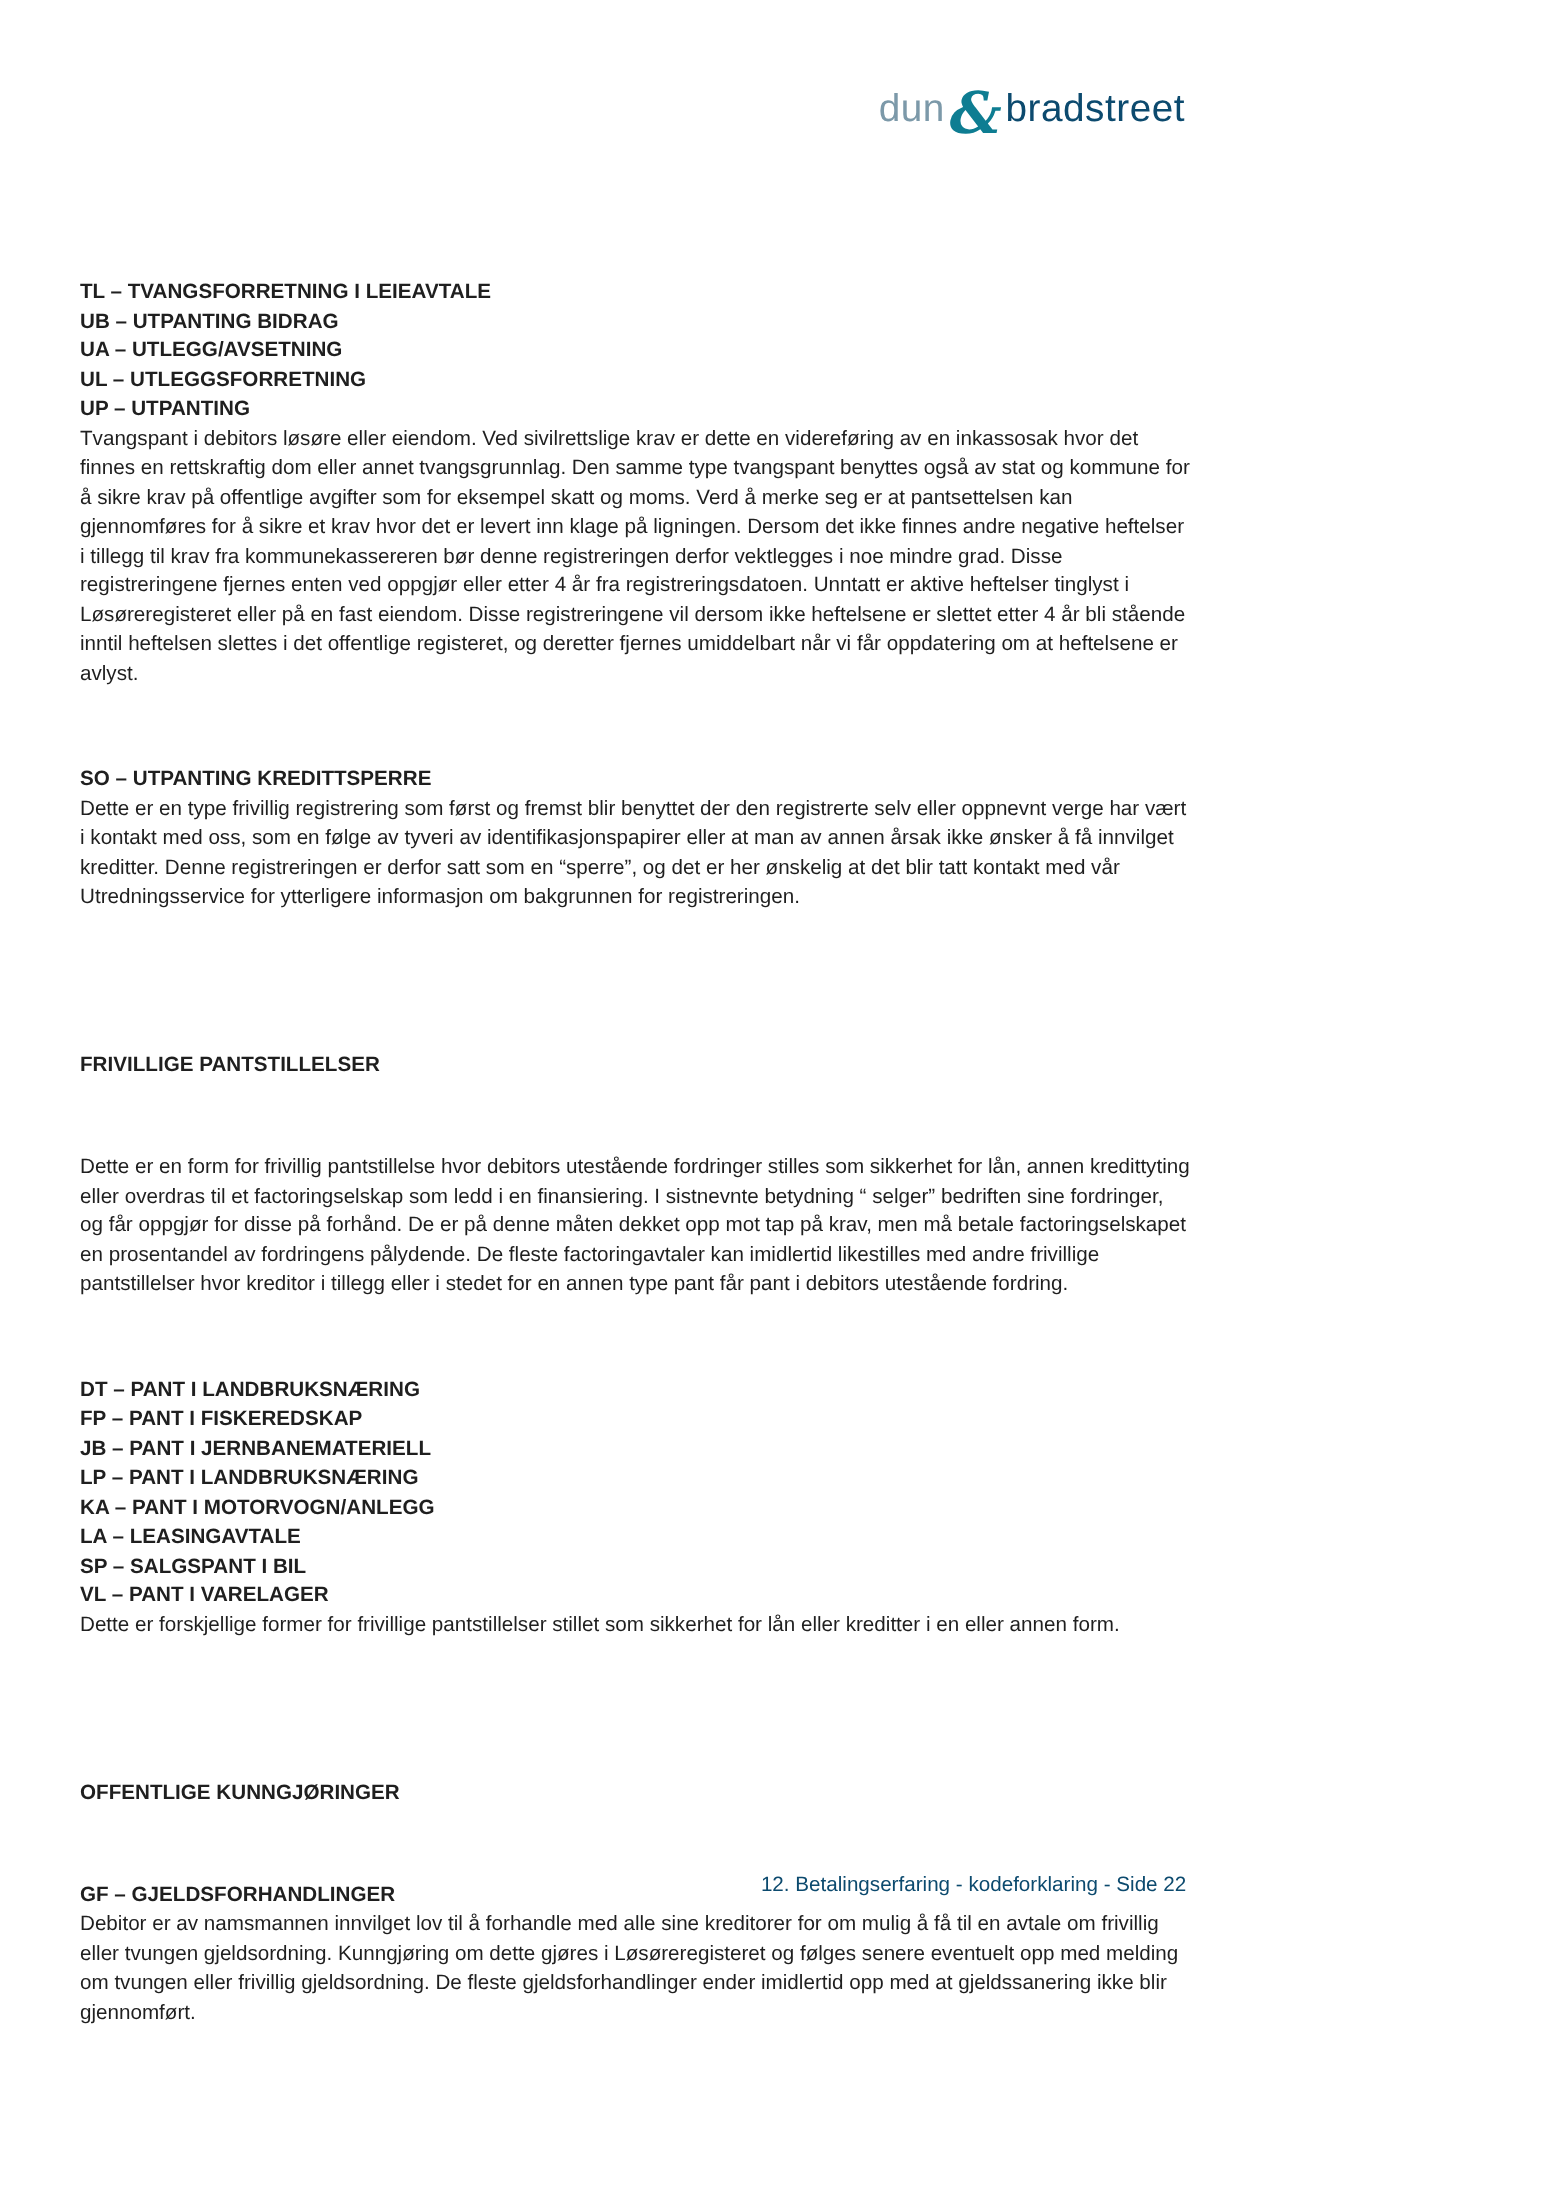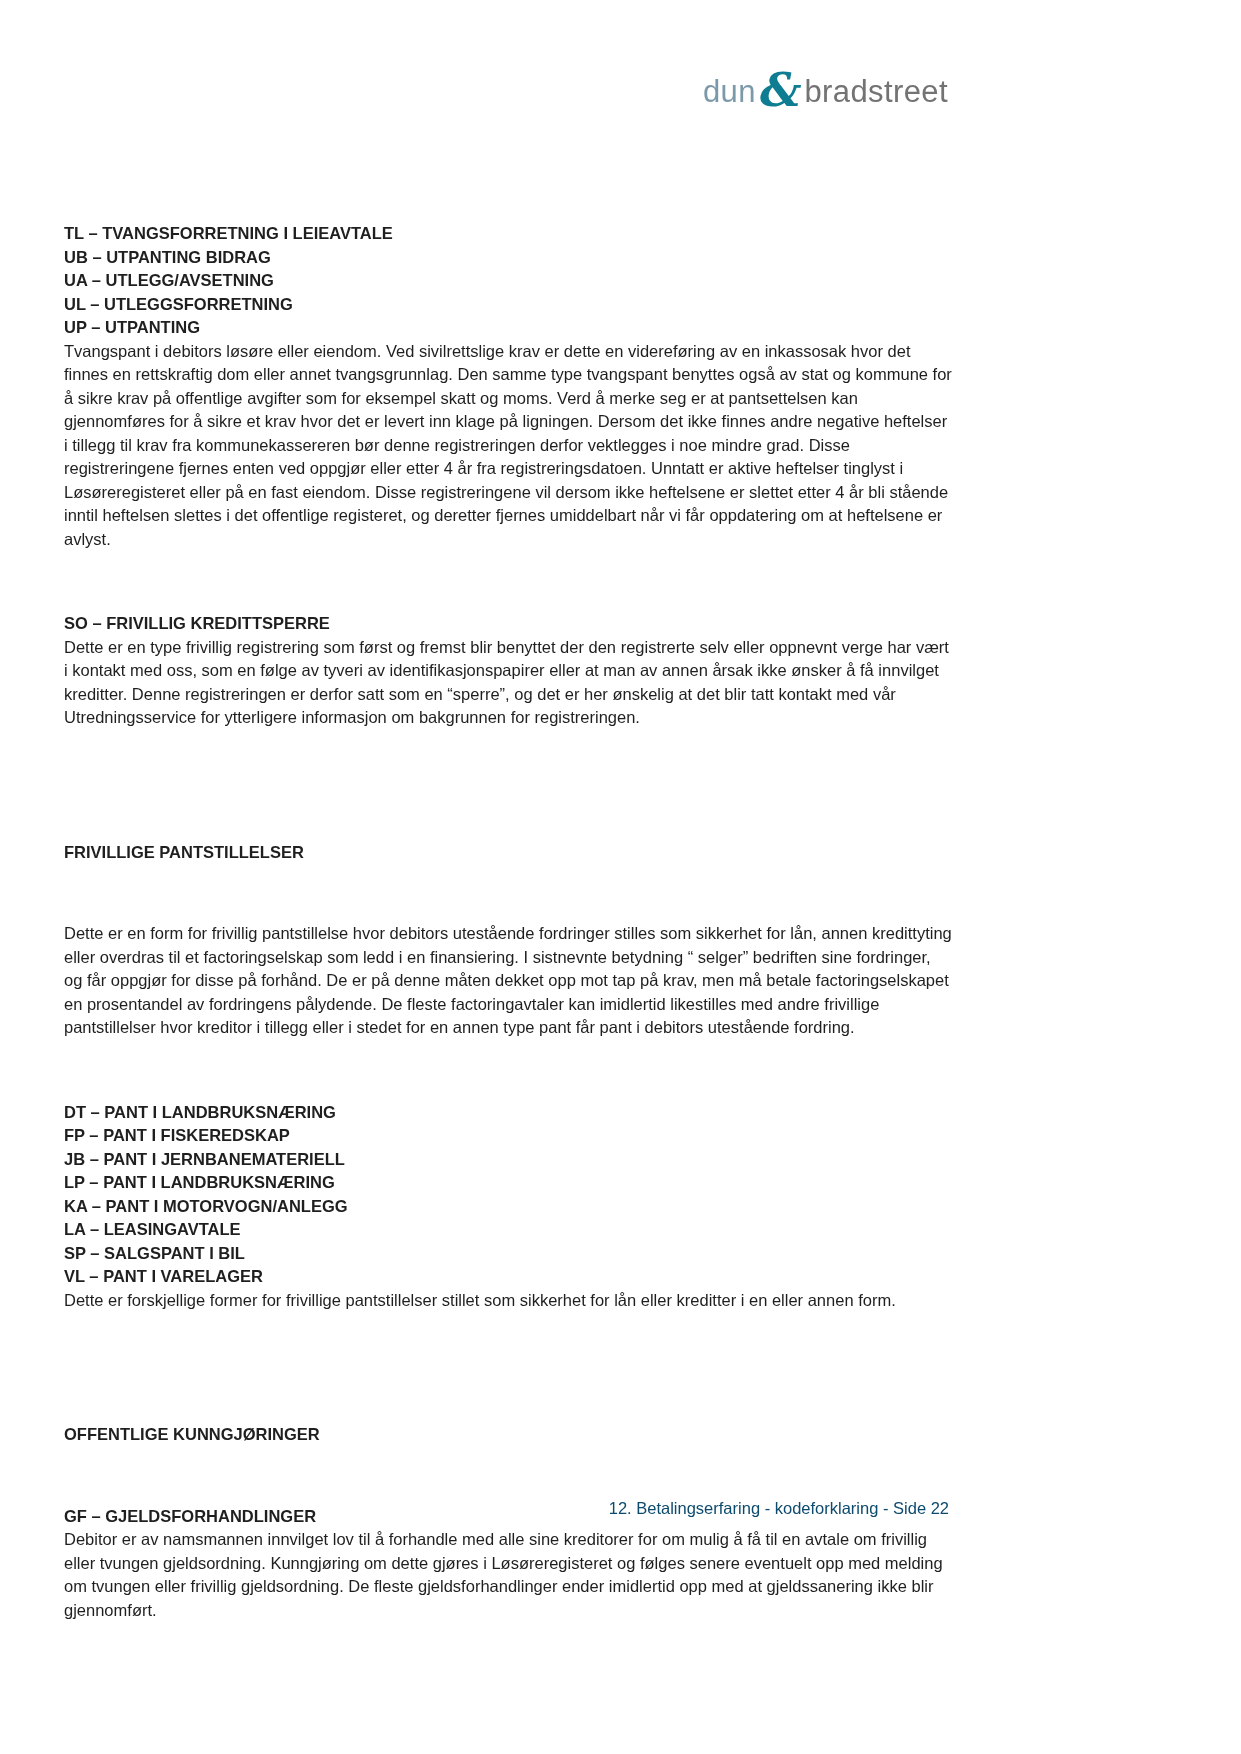--- a/index.html
+++ b/index.html
@@ -13,21 +13,21 @@
     position: relative;
     overflow: hidden;
   }
   .page { position: absolute; inset: 0; background: #ffffff; }
 
   .logo {
     position: absolute;
     top: 64px;
     right: 293px;
     display: flex;
-    align-items: flex-end;
+    align-items: center;
     white-space: nowrap;
   }
   .logo-word { font-size: 31px; letter-spacing: 0.4px; font-weight: 400; }
   .logo-amp {
     font-family: "DejaVu Serif", serif;
     font-style: italic;
     font-size: 46px;
     line-height: 1;
     margin: 0 3px 0 4px;
     position: relative;
@@ -74,34 +74,34 @@
   }
 </style>
 </head>
 <body>
 
 <div class="page">
 
   <div class="logo">
     <span class="logo-word" style="color: rgb(124, 153, 169);">dun</span>
     <span class="logo-amp" style="color: rgb(14, 125, 146);">&amp;</span>
-    <span class="logo-word" style="color: #737373;">bradstreet</span>
+    <span class="logo-word" style="color: #0c4a6e;">bradstreet</span>
   </div>
 
   <div class="content">
       <div class="block">
         <div class="code-heading">TL – TVANGSFORRETNING I LEIEAVTALE</div>
         <div class="code-heading">UB – UTPANTING BIDRAG</div>
         <div class="code-heading">UA – UTLEGG/AVSETNING</div>
         <div class="code-heading">UL – UTLEGGSFORRETNING</div>
         <div class="code-heading">UP – UTPANTING</div>
         <p class="para">Tvangspant i debitors løsøre eller eiendom. Ved sivilrettslige krav er dette en videreføring av en inkassosak hvor det finnes en rettskraftig dom eller annet tvangsgrunnlag. Den samme type tvangspant benyttes også av stat og kommune for å sikre krav på offentlige avgifter som for eksempel skatt og moms. Verd å merke seg er at pantsettelsen kan gjennomføres for å sikre et krav hvor det er levert inn klage på ligningen. Dersom det ikke finnes andre negative heftelser i tillegg til krav fra kommunekassereren bør denne registreringen derfor vektlegges i noe mindre grad. Disse registreringene fjernes enten ved oppgjør eller etter 4 år fra registreringsdatoen. Unntatt er aktive heftelser tinglyst i Løsøreregisteret eller på en fast eiendom. Disse registreringene vil dersom ikke heftelsene er slettet etter 4 år bli stående inntil heftelsen slettes i det offentlige registeret, og deretter fjernes umiddelbart når vi får oppdatering om at heftelsene er avlyst.</p>
       </div>
       <div class="block">
-        <div class="code-heading">SO – FRIVILLIG KREDITTSPERRE</div>
+        <div class="code-heading">SO – UTPANTING KREDITTSPERRE</div>
         <p class="para">Dette er en type frivillig registrering som først og fremst blir benyttet der den registrerte selv eller oppnevnt verge har vært i kontakt med oss, som en følge av tyveri av identifikasjonspapirer eller at man av annen årsak ikke ønsker å få innvilget kreditter. Denne registreringen er derfor satt som en “sperre”, og det er her ønskelig at det blir tatt kontakt med vår Utredningsservice for ytterligere informasjon om bakgrunnen for registreringen.</p>
       </div>
       <div class="section-title">FRIVILLIGE PANTSTILLELSER</div>
       <div class="block">
         <p class="para">Dette er en form for frivillig pantstillelse hvor debitors utestående fordringer stilles som sikkerhet for lån, annen kredittyting eller overdras til et factoringselskap som ledd i en finansiering. I sistnevnte betydning “ selger” bedriften sine fordringer, og får oppgjør for disse på forhånd. De er på denne måten dekket opp mot tap på krav, men må betale factoringselskapet en prosentandel av fordringens pålydende. De fleste factoringavtaler kan imidlertid likestilles med andre frivillige pantstillelser hvor kreditor i tillegg eller i stedet for en annen type pant får pant i debitors utestående fordring.</p>
       </div>
       <div class="block">
         <div class="code-heading">DT – PANT I LANDBRUKSNÆRING</div>
         <div class="code-heading">FP – PANT I FISKEREDSKAP</div>
         <div class="code-heading">JB – PANT I JERNBANEMATERIELL</div>

